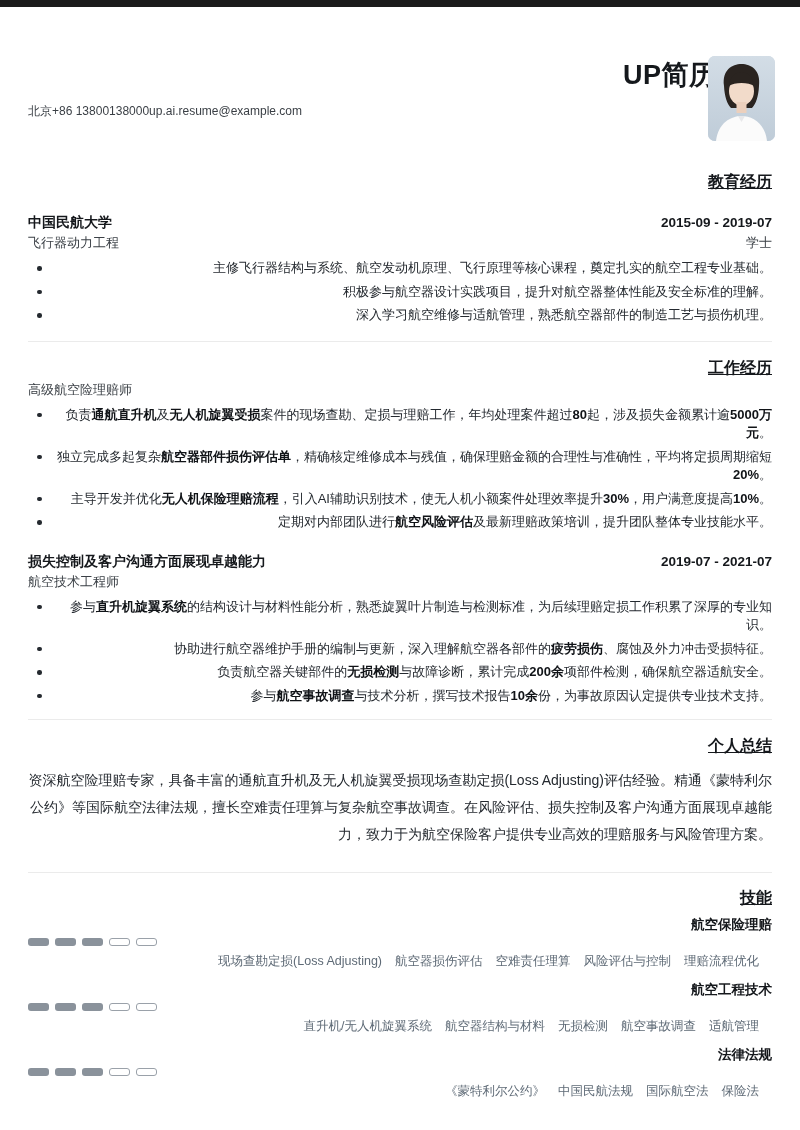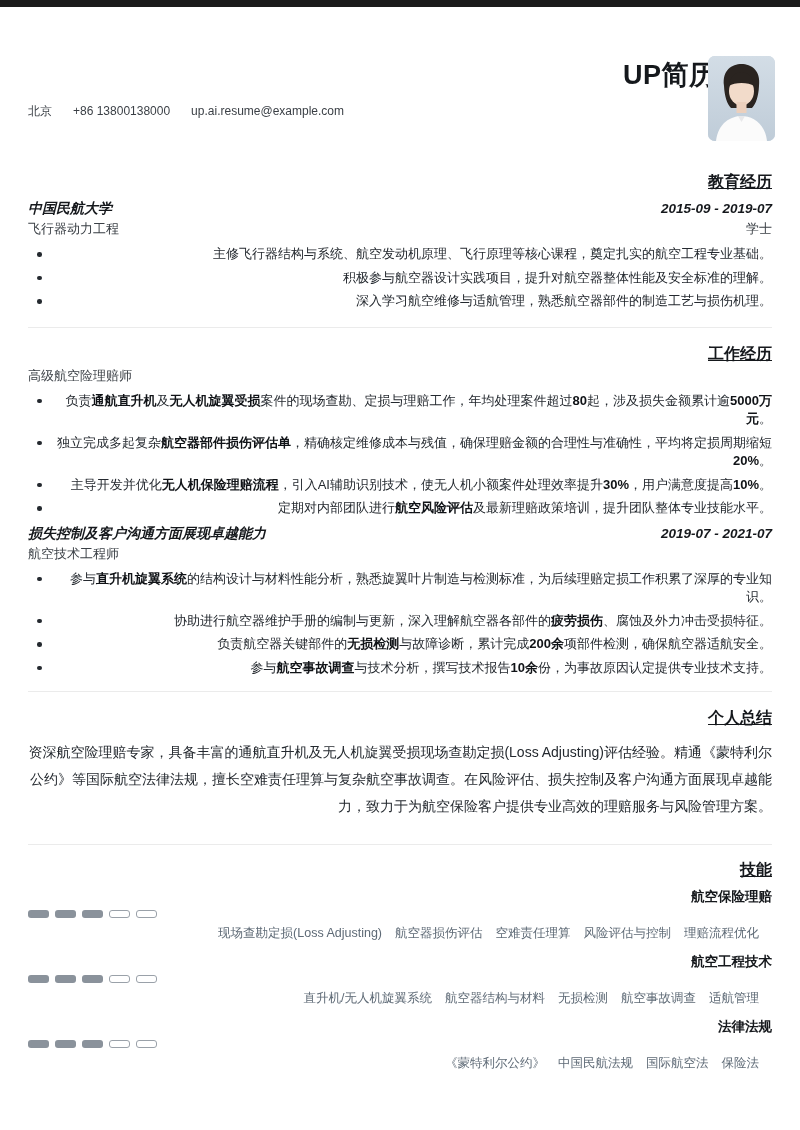--- a/index.html
+++ b/index.html
@@ -9,36 +9,36 @@
     background:#ffffff;
     font-family:"Liberation Sans","DejaVu Sans",sans-serif;
     color:#24292f;
   }
   .topbar { height:7px; width:100%; background:var(--accent-bar,#1b1b1b); }
   .page { position:relative; padding:8px 28px;text-align:right; }
 
   
   header { padding-top:44px; }
   h1.name { margin:0; font-size:27px; line-height:32px; font-weight:700; color:#15181c; letter-spacing:.5px; }
-  .contact { display:flex; gap:21px; margin-top:12px; font-size:12px; line-height:16px; color:#3a3f45; }
+  .contact { display:flex; margin-top:12px; font-size:12px; line-height:16px; color:#3a3f45; }
   .photo {
     position:absolute; top:49px; right:25px; width:67px; height:85px;
     border-radius:7px; overflow:hidden; background:#c9d5e0;
   }
   .photo svg { display:block; width:100%; height:100%; }
 
   
   section h2 { margin:0; font-size:16px; line-height:22px; font-weight:700; color:#15181c;text-decoration:underline; }
   .sec-edu { margin-top:52px; }
   .sec-divided { margin-top:16px; border-top:1px solid var(--divider,#ebebeb); padding-top:15px; }
   .sec-summary { margin-top:14px; }
   .sec-skills { margin-top:24px; padding-top:14px; }
 
   
-  .entry-head { display:flex; justify-content:space-between; align-items:baseline; margin-top:6px;font-style:italic; }
+  .entry-head { display:flex; justify-content:space-between; align-items:baseline; margin-top:20px; }
   .org { font-size:14px; line-height:19px; font-weight:700; color:#15181c; }
   .dates { font-size:13.5px; line-height:19px; font-weight:700; color:#15181c; }
   .entry-sub { display:flex; justify-content:space-between; margin-top:2px; font-size:13px; line-height:18px; color:#3b4046; }
   ul.bullets { list-style:none; margin:7px 0 0 0; padding:0; }
   li.bullet { position:relative; padding-left:28px; font-size:13px; line-height:18.5px; margin-bottom:5px; color:#24292f; }
   li.bullet::before {
     content:""; position:absolute; left:9px; top:7px;
     width:4.5px; height:4.5px; border-radius:50%; background:#24292f;
   }
   li.bullet b { font-weight:700; color:#101317; }

